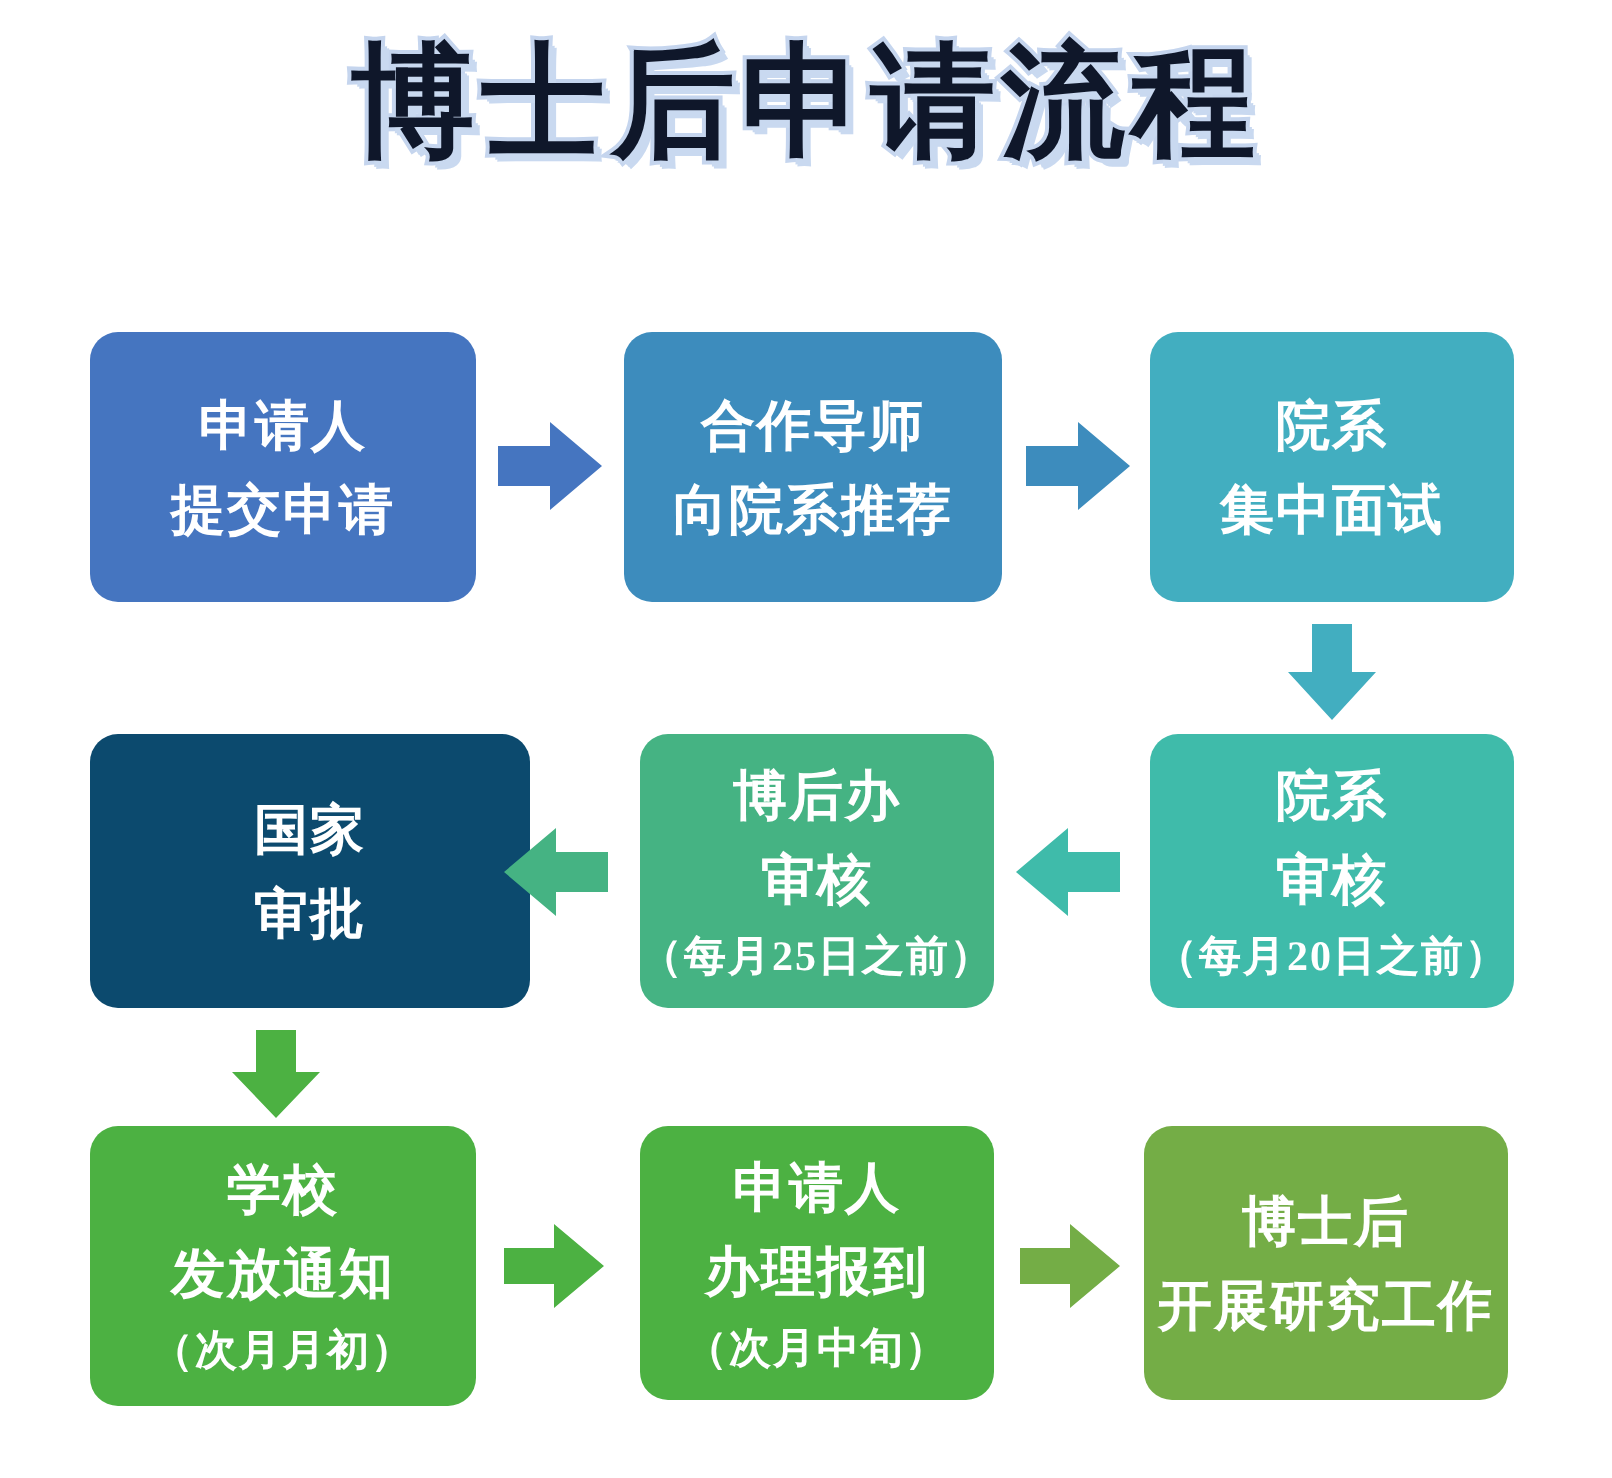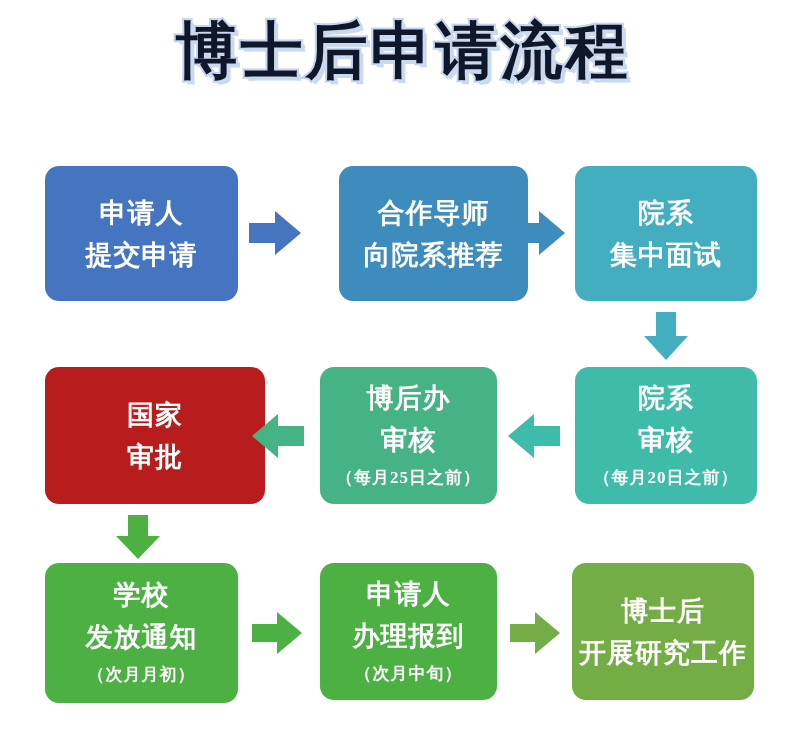--- a/index.html
+++ b/index.html
@@ -55,31 +55,31 @@
   }
   .node .ln {
     display: block;
     white-space: nowrap;
   }
   .node .ln.main {
     font-size: 27px;
     line-height: 42px;
   }
   .node .ln.note {
-    font-size: 17px;
+    font-size: 21px;
     line-height: 34px;
   }
 
   
   #n1 { left: 45px;  top: 166px; width: 193px; height: 135px; background: #4575c0; }
-  #n2 { left: 312px; top: 166px; width: 189px; height: 135px; background: #3d8cbd; margin-left: 27px; }
+  #n2 { left: 312px; top: 166px; width: 189px; height: 135px; background: #3d8cbd; }
   #n3 { left: 575px; top: 166px; width: 182px; height: 135px; background: #42aec0; }
 
   
-  #n4 { left: 45px;  top: 367px; width: 220px; height: 137px; background: #b91c1c; }
+  #n4 { left: 45px;  top: 367px; width: 220px; height: 137px; background: #0c4a6e; }
   #n5 { left: 320px; top: 367px; width: 177px; height: 137px; background: #45b383; }
   #n6 { left: 575px; top: 367px; width: 182px; height: 137px; background: #3fbbaa; }
 
   
   #n7 { left: 45px;  top: 563px; width: 193px; height: 140px; background: #4cb142; }
   #n8 { left: 320px; top: 563px; width: 177px; height: 137px; background: #4cb142; }
   #n9 { left: 572px; top: 563px; width: 182px; height: 137px; background: #74ad46; }
 
   
   .arrow {

